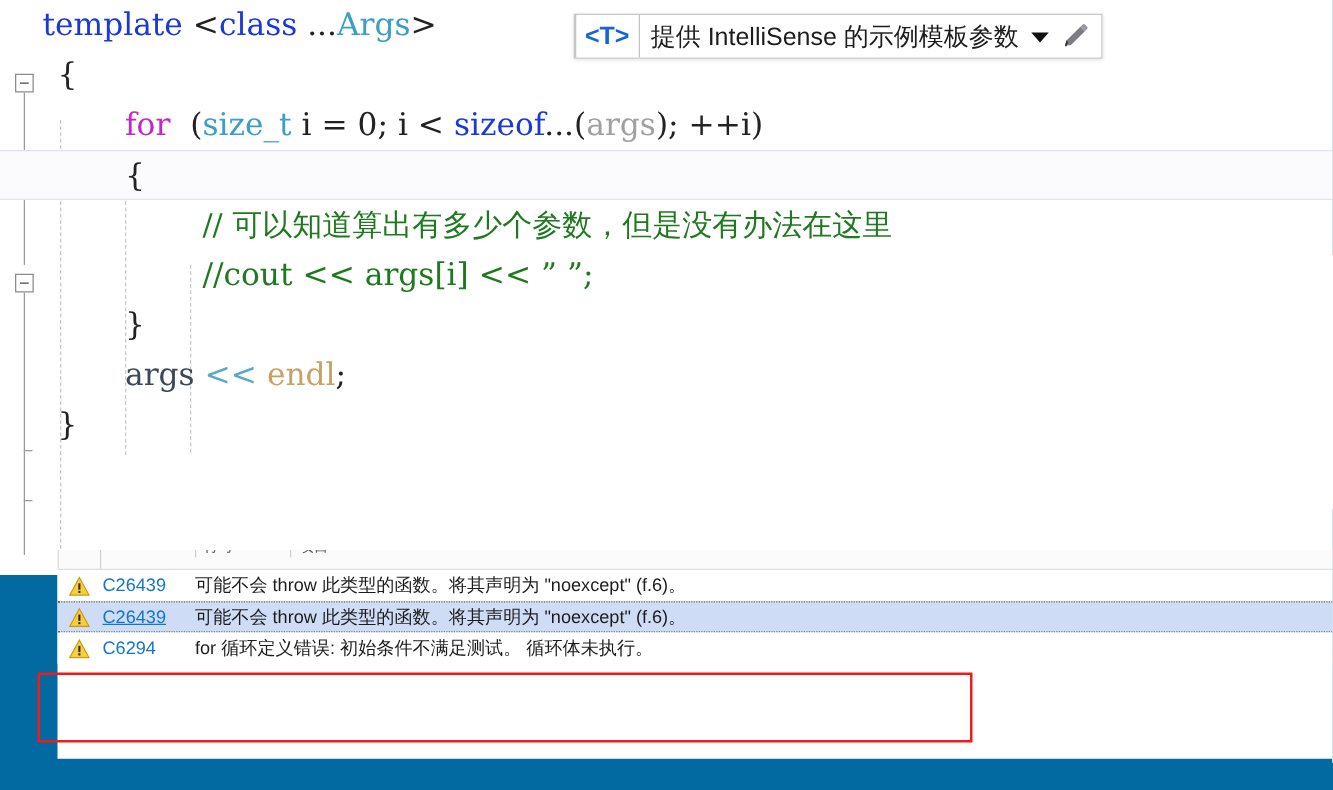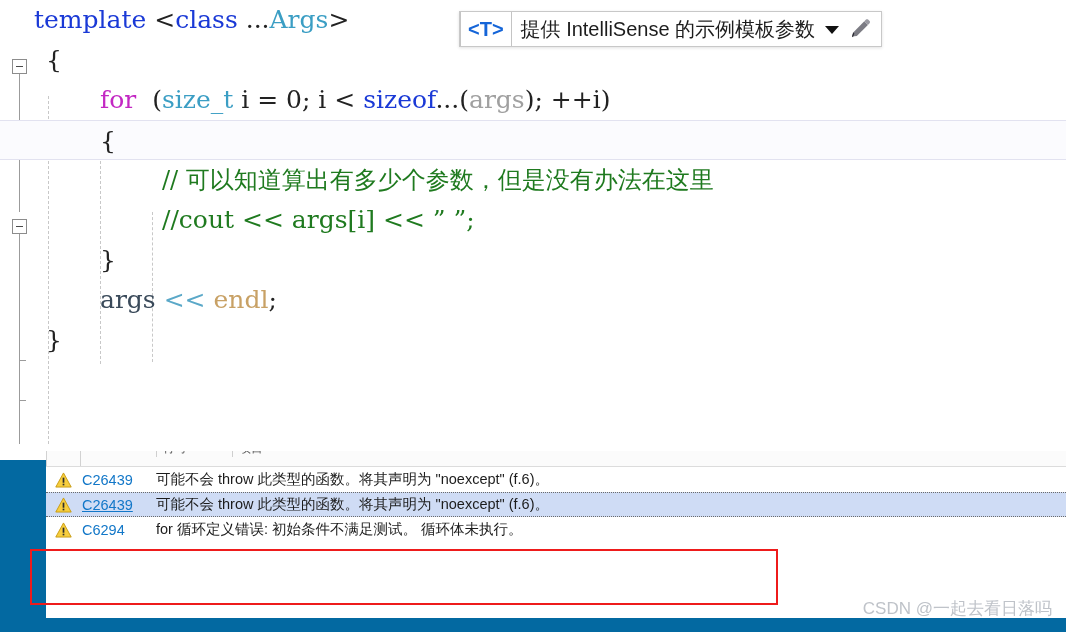--- a/index.html
+++ b/index.html
@@ -89,21 +89,21 @@
     width: 0; height: 0;
     border-left: 7px solid transparent;
     border-right: 7px solid transparent;
     border-top: 8px solid #111111;
     margin: 2px 9px 0 2px;
   }
   .tt-pencil { width: 24px; height: 24px; margin-right: 3px; }
 
   
   .errpanel {
-    position: absolute; left: 46px; top: 451px;
+    position: absolute; left: 46px; top: 440px;
     width: 1020px; height: 167px;
     background: #ffffff;
     font-family: "Liberation Sans", sans-serif;
   }
   .err-headerstrip {
     position: relative; height: 16px;
     background: #fbfbfb;
     border-bottom: 1px solid #dcdcdc;
     overflow: hidden;
   }
@@ -278,15 +278,14 @@
             </svg>
           </div>
           <div class="err-code">C6294</div>
           <div class="err-desc">for 循环定义错误: 初始条件不满足测试。 循环体未执行。</div>
         </div>
       </div>
 
     <div class="err-redbox"></div>
   </div>
 
-  <div class="watermark">CSDN @一起去看日落吗</div>
 
 </div>
 
 </body></html>

